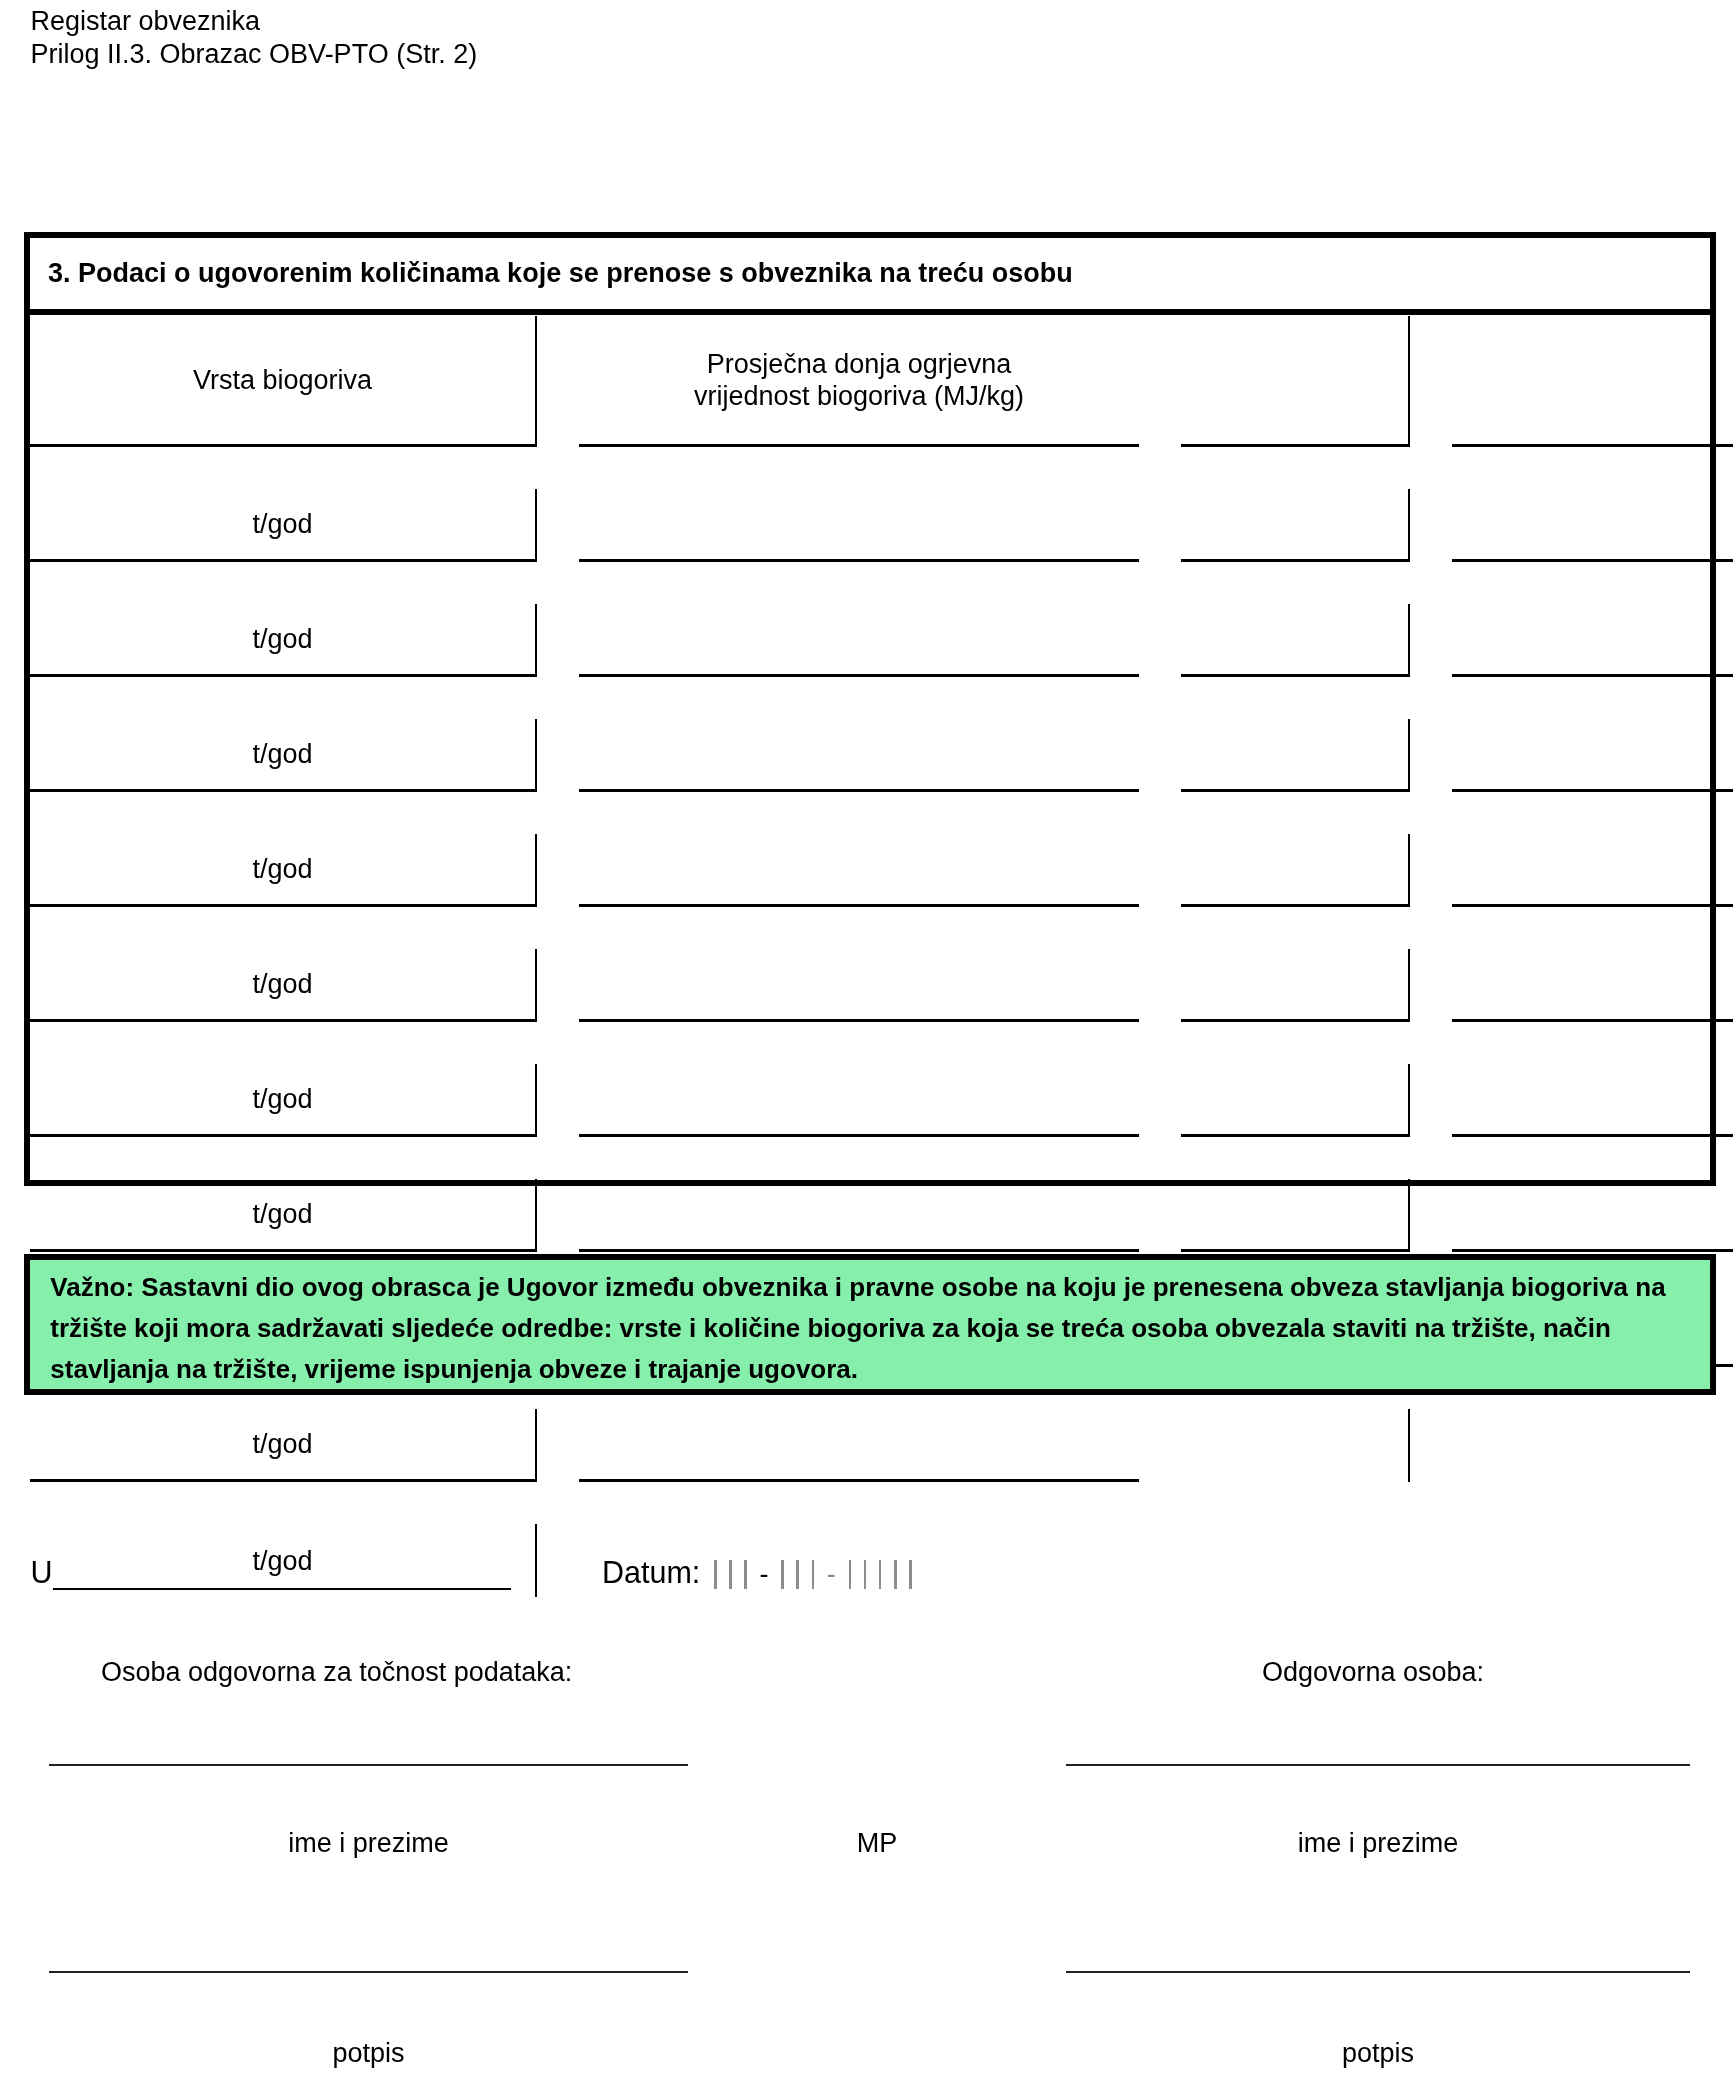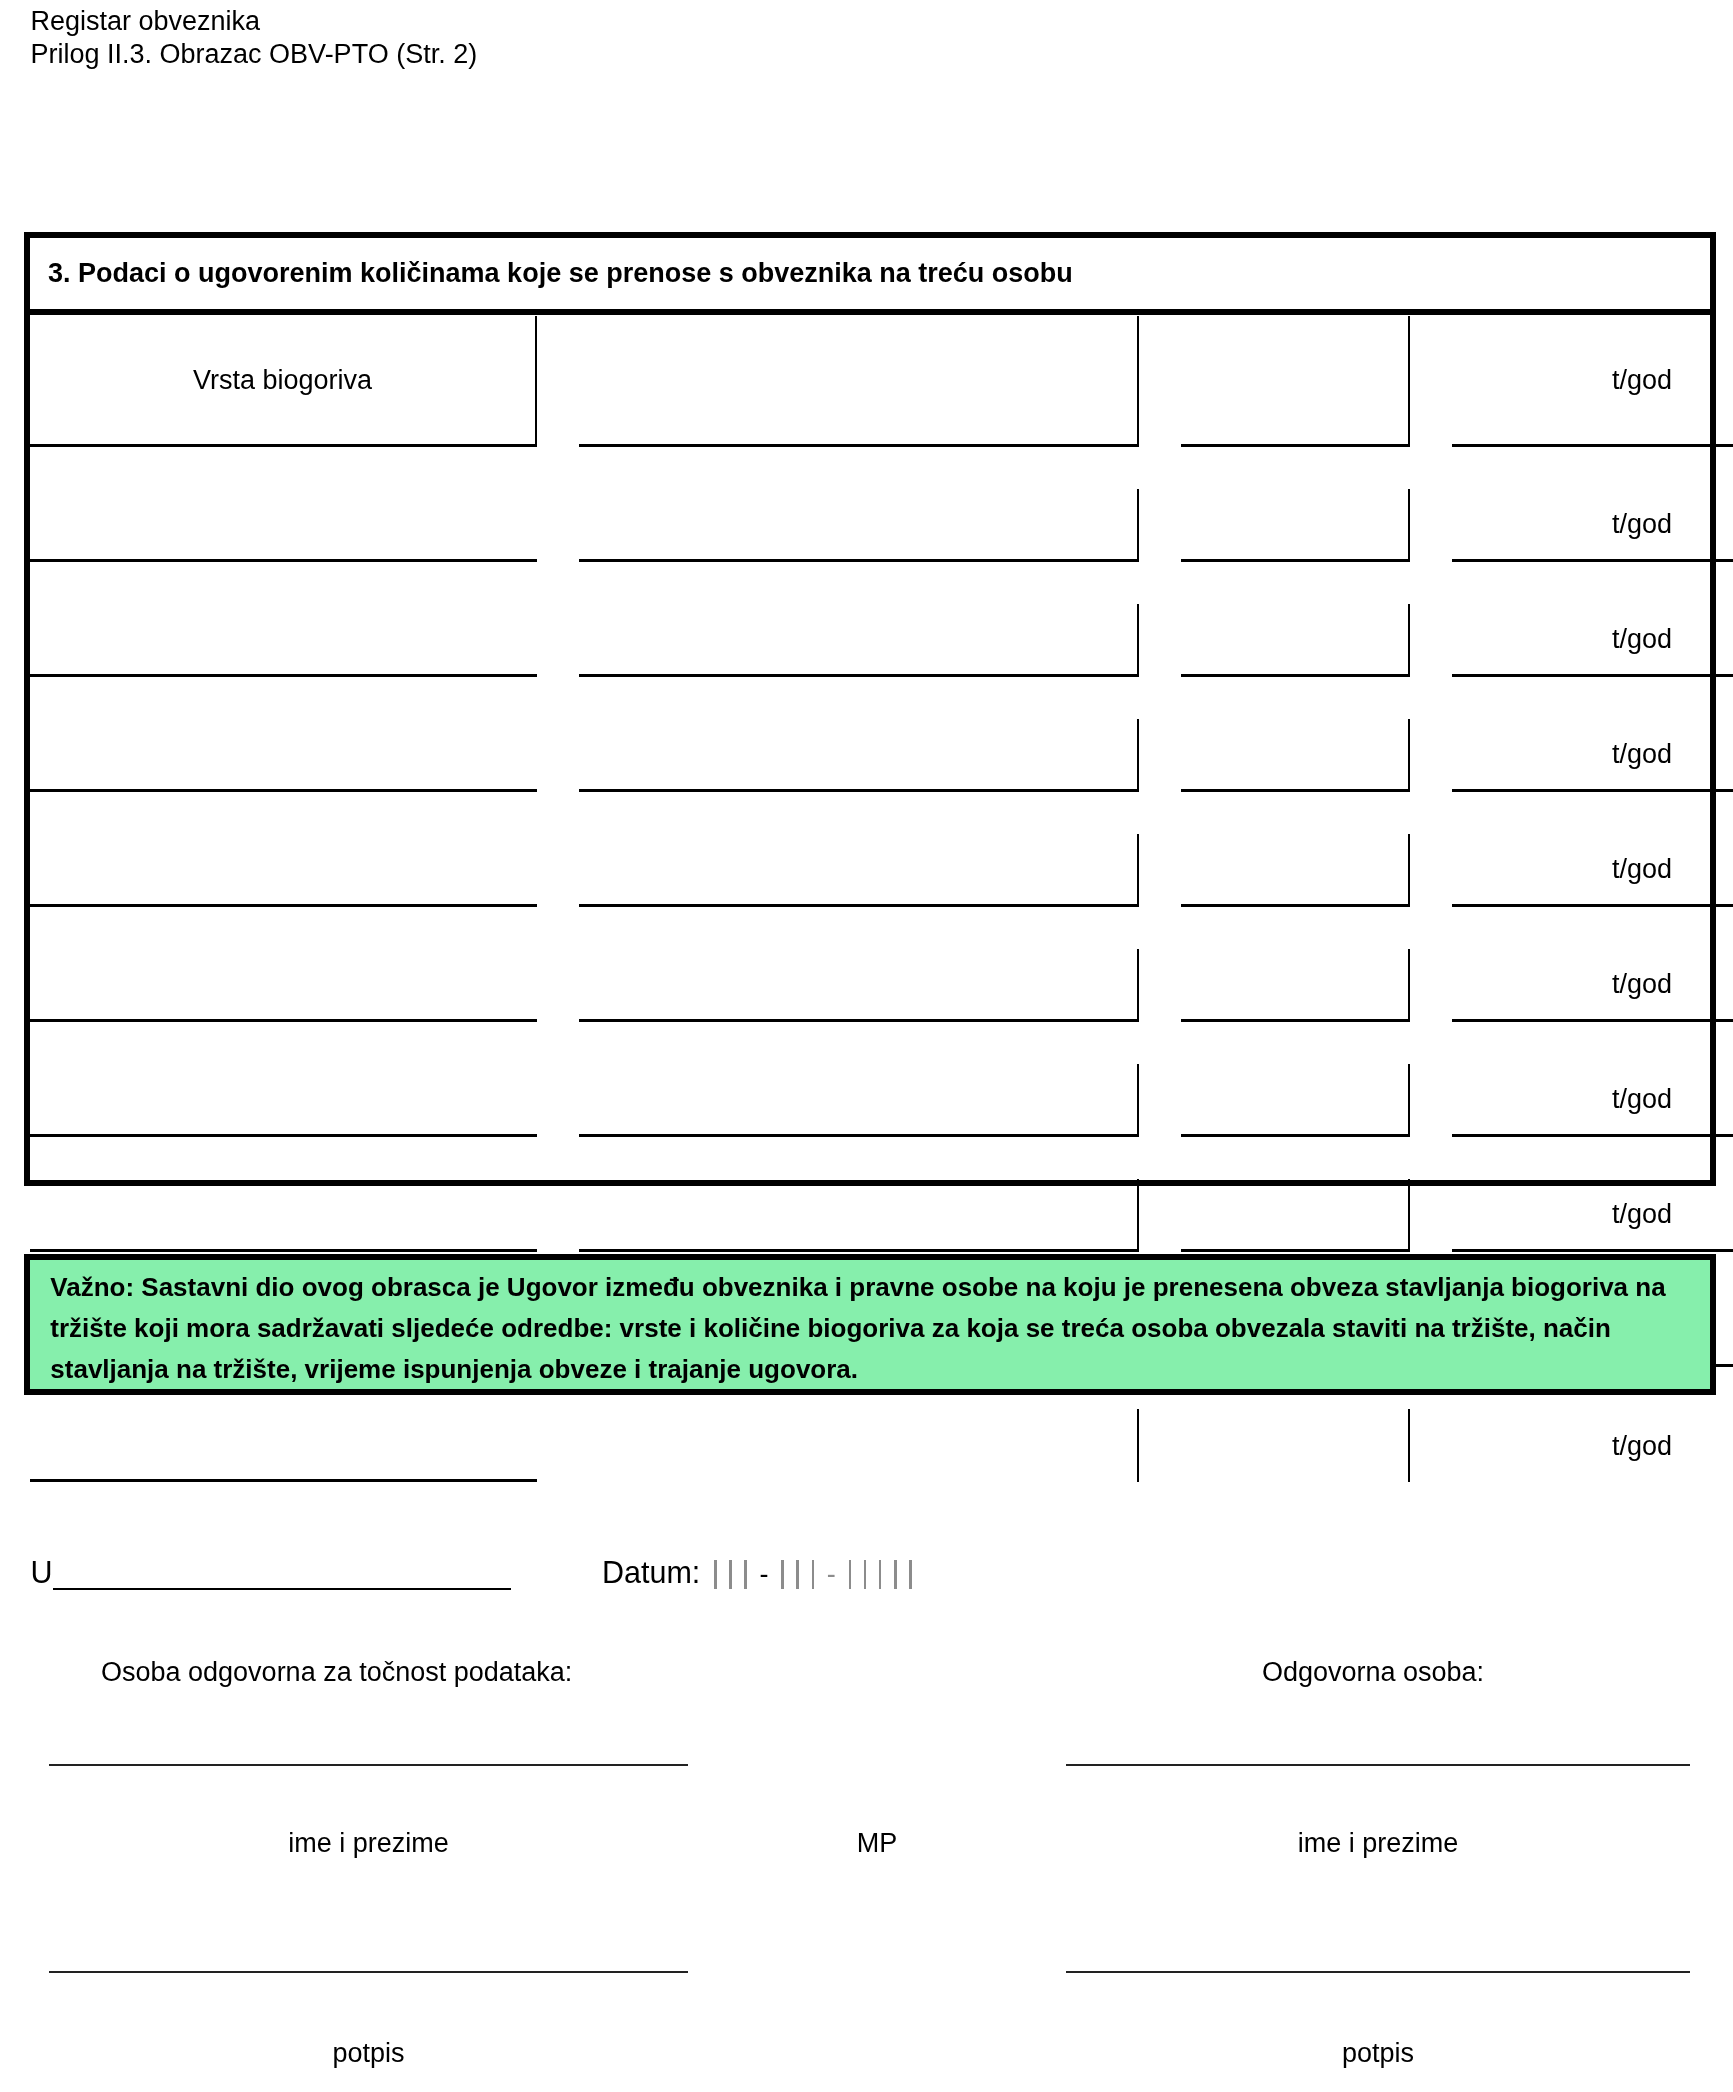--- a/index.html
+++ b/index.html
@@ -85,20 +85,23 @@
 </head>
 <body>
 
 <div id="hdr1" class="hdr-line">Registar obveznika</div>
 <div id="hdr2" class="hdr-line">Prilog II.3. Obrazac OBV-PTO (Str. 2)</div>
 
 <div id="section3">
   <div id="section3-title">3. Podaci o ugovorenim količinama koje se prenose s obveznika na treću osobu</div>
   <div id="grid">
     <div class="cell head">Vrsta biogoriva</div>
+    <div class="cell head last-col">
+        <span style="display:block;width:339px;">Prosječna donja ogrjevna vrijednost biogoriva (MJ/kg)</span>
+      </div>
   <div class="cell">
         <input type="text" value="" style="">
       </div>
       <div class="cell">
         <input type="text" value="" style="">
       </div>
       <div class="cell">t/god</div>
       <div class="cell last-col">
         <input type="text" value="" style="">
       </div>

